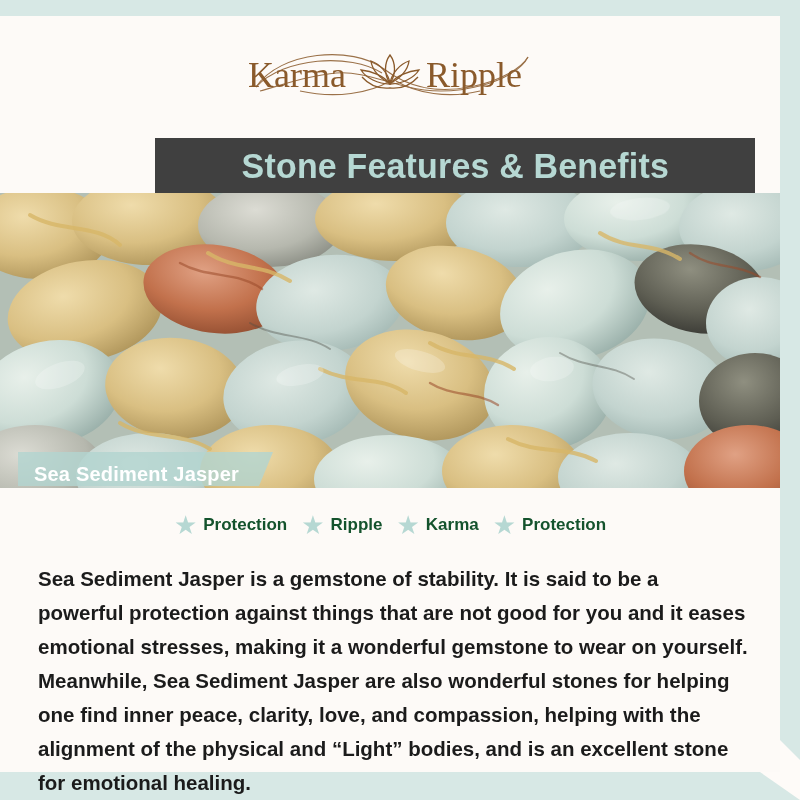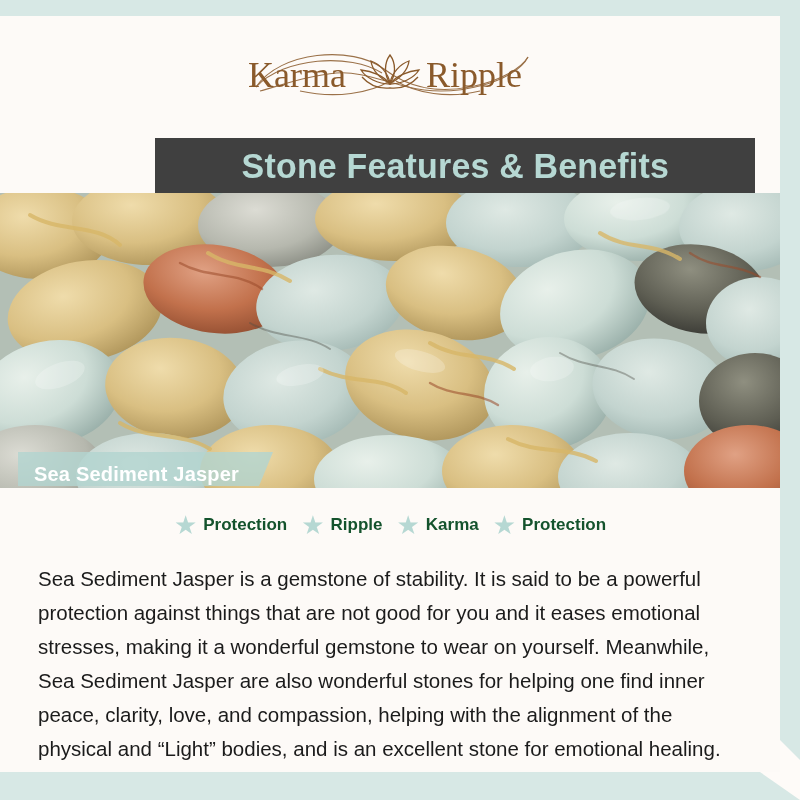--- a/index.html
+++ b/index.html
@@ -137,21 +137,21 @@
 
   
   .body-copy {
     position: absolute;
     left: 38px; top: 562px;
     width: 710px;
     z-index: 5;
     font-family: "Liberation Sans Narrow", "Liberation Sans", sans-serif;
     font-size: 20.5px;
     line-height: 34px;
-    font-weight: 400;
+    font-weight: 700;
     color: #1b1b1b;
     text-align: left;
   }
 </style>
 </head>
 <body>
 
 <div class="page">
 
   <div class="band band-top"></div>

